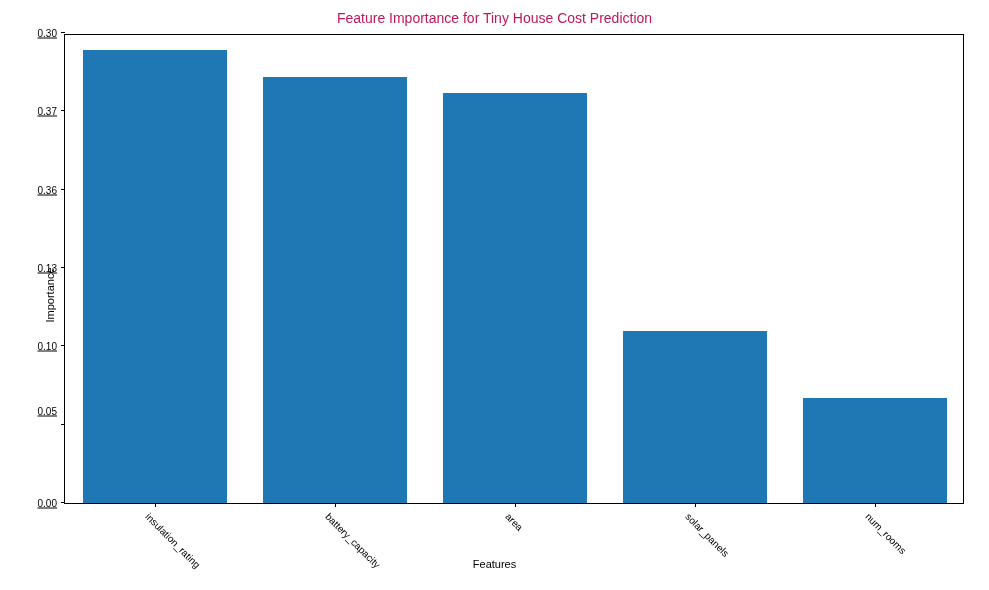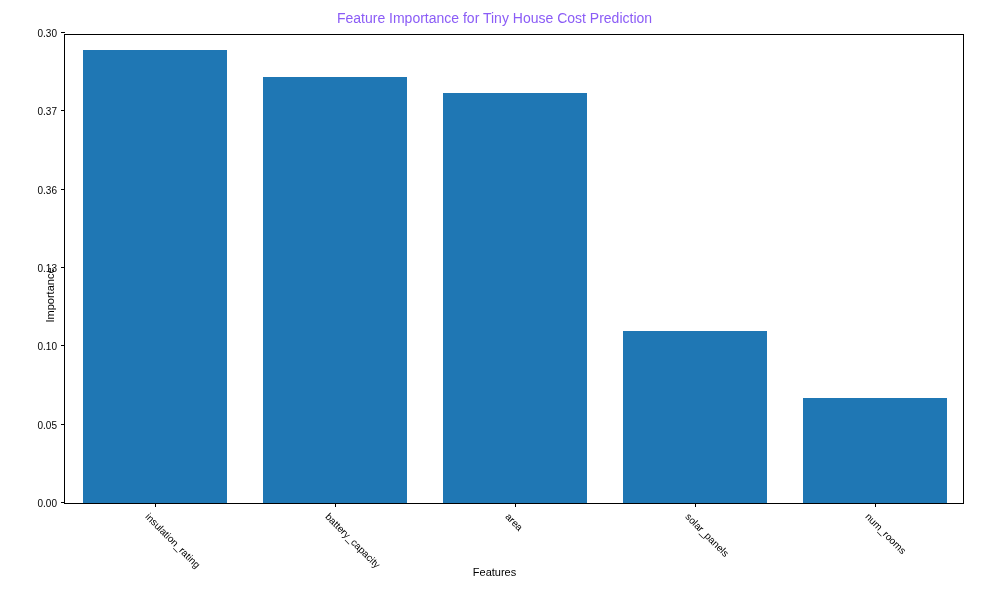--- a/index.html
+++ b/index.html
@@ -20,56 +20,57 @@
       top: 34px;
       width: 900px;
       height: 470px;
     }
     .chart-title {
       position: absolute;
       top: 10px;
       left: 50%;
       transform: translateX(-50%);
       font-size: 14px;
-      color: #8b5cf6;
+      color: #be185d;
     }
     .plot-area {
       position: relative;
       width: 100%;
       height: 100%;
       border: 1px solid #000;
       border-top: 1px solid #000;
       border-right: 1px solid #000;
     }
     .y-axis-label {
       position: absolute;
       left: 22px;
       top: 50%;
       transform: translateY(-50%) rotate(-90deg);
       transform-origin: center;
       font-size: 11px;
       color: #000;
     }
     .x-axis-label {
       position: absolute;
-      bottom: 12px;
+      bottom: 20px;
       left: 50%;
       transform: translateX(-50%);
       font-size: 11px;
       color: #000;
       margin-top: 20px;
     }
     .y-tick {
       position: absolute;
       right: 100%;
       transform: translateY(50%);
       font-size: 10px;
       color: #000;
       padding-right: 8px;
       white-space: nowrap;
+      text-decoration: underline;
     }
     .y-tick-mark {
       position: absolute;
       right: 100%;
       width: 4px;
       height: 1px;
       background: #000;
     }
     .x-tick-label {
       position: absolute;
@@ -96,21 +97,21 @@
 </head>
 <body>
 
 <div class="chart-title">Feature Importance for Tiny House Cost Prediction</div>
 
 <div class="chart-container">
   <div class="plot-area" id="plot-area">
       <div class="y-tick-mark" style="bottom: 0px;"></div>
       <div class="y-tick" style="bottom: 0px; margin-top: 39px;">0.00</div>
       <div class="y-tick-mark" style="bottom: 78.3333px;"></div>
-      <div class="y-tick" style="bottom: 78px; text-align: center;">0.05</div>
+      <div class="y-tick" style="bottom: 92px; text-align: center;">0.05</div>
       <div class="y-tick-mark" style="bottom: 156.667px;"></div>
       <div class="y-tick" style="bottom: 156.667px; padding-left: 36px;">0.10</div>
       <div class="y-tick-mark" style="bottom: 235px;"></div>
       <div class="y-tick" style="bottom: 235px;">0.13</div>
       <div class="y-tick-mark" style="bottom: 313.333px;"></div>
       <div class="y-tick" style="bottom: 313.333px;">0.36</div>
       <div class="y-tick-mark" style="bottom: 391.667px;"></div>
       <div class="y-tick" style="bottom: 391.667px;">0.37</div>
       <div class="y-tick-mark" style="bottom: 470px;"></div>
       <div class="y-tick" style="bottom: 470px;">0.30</div>

